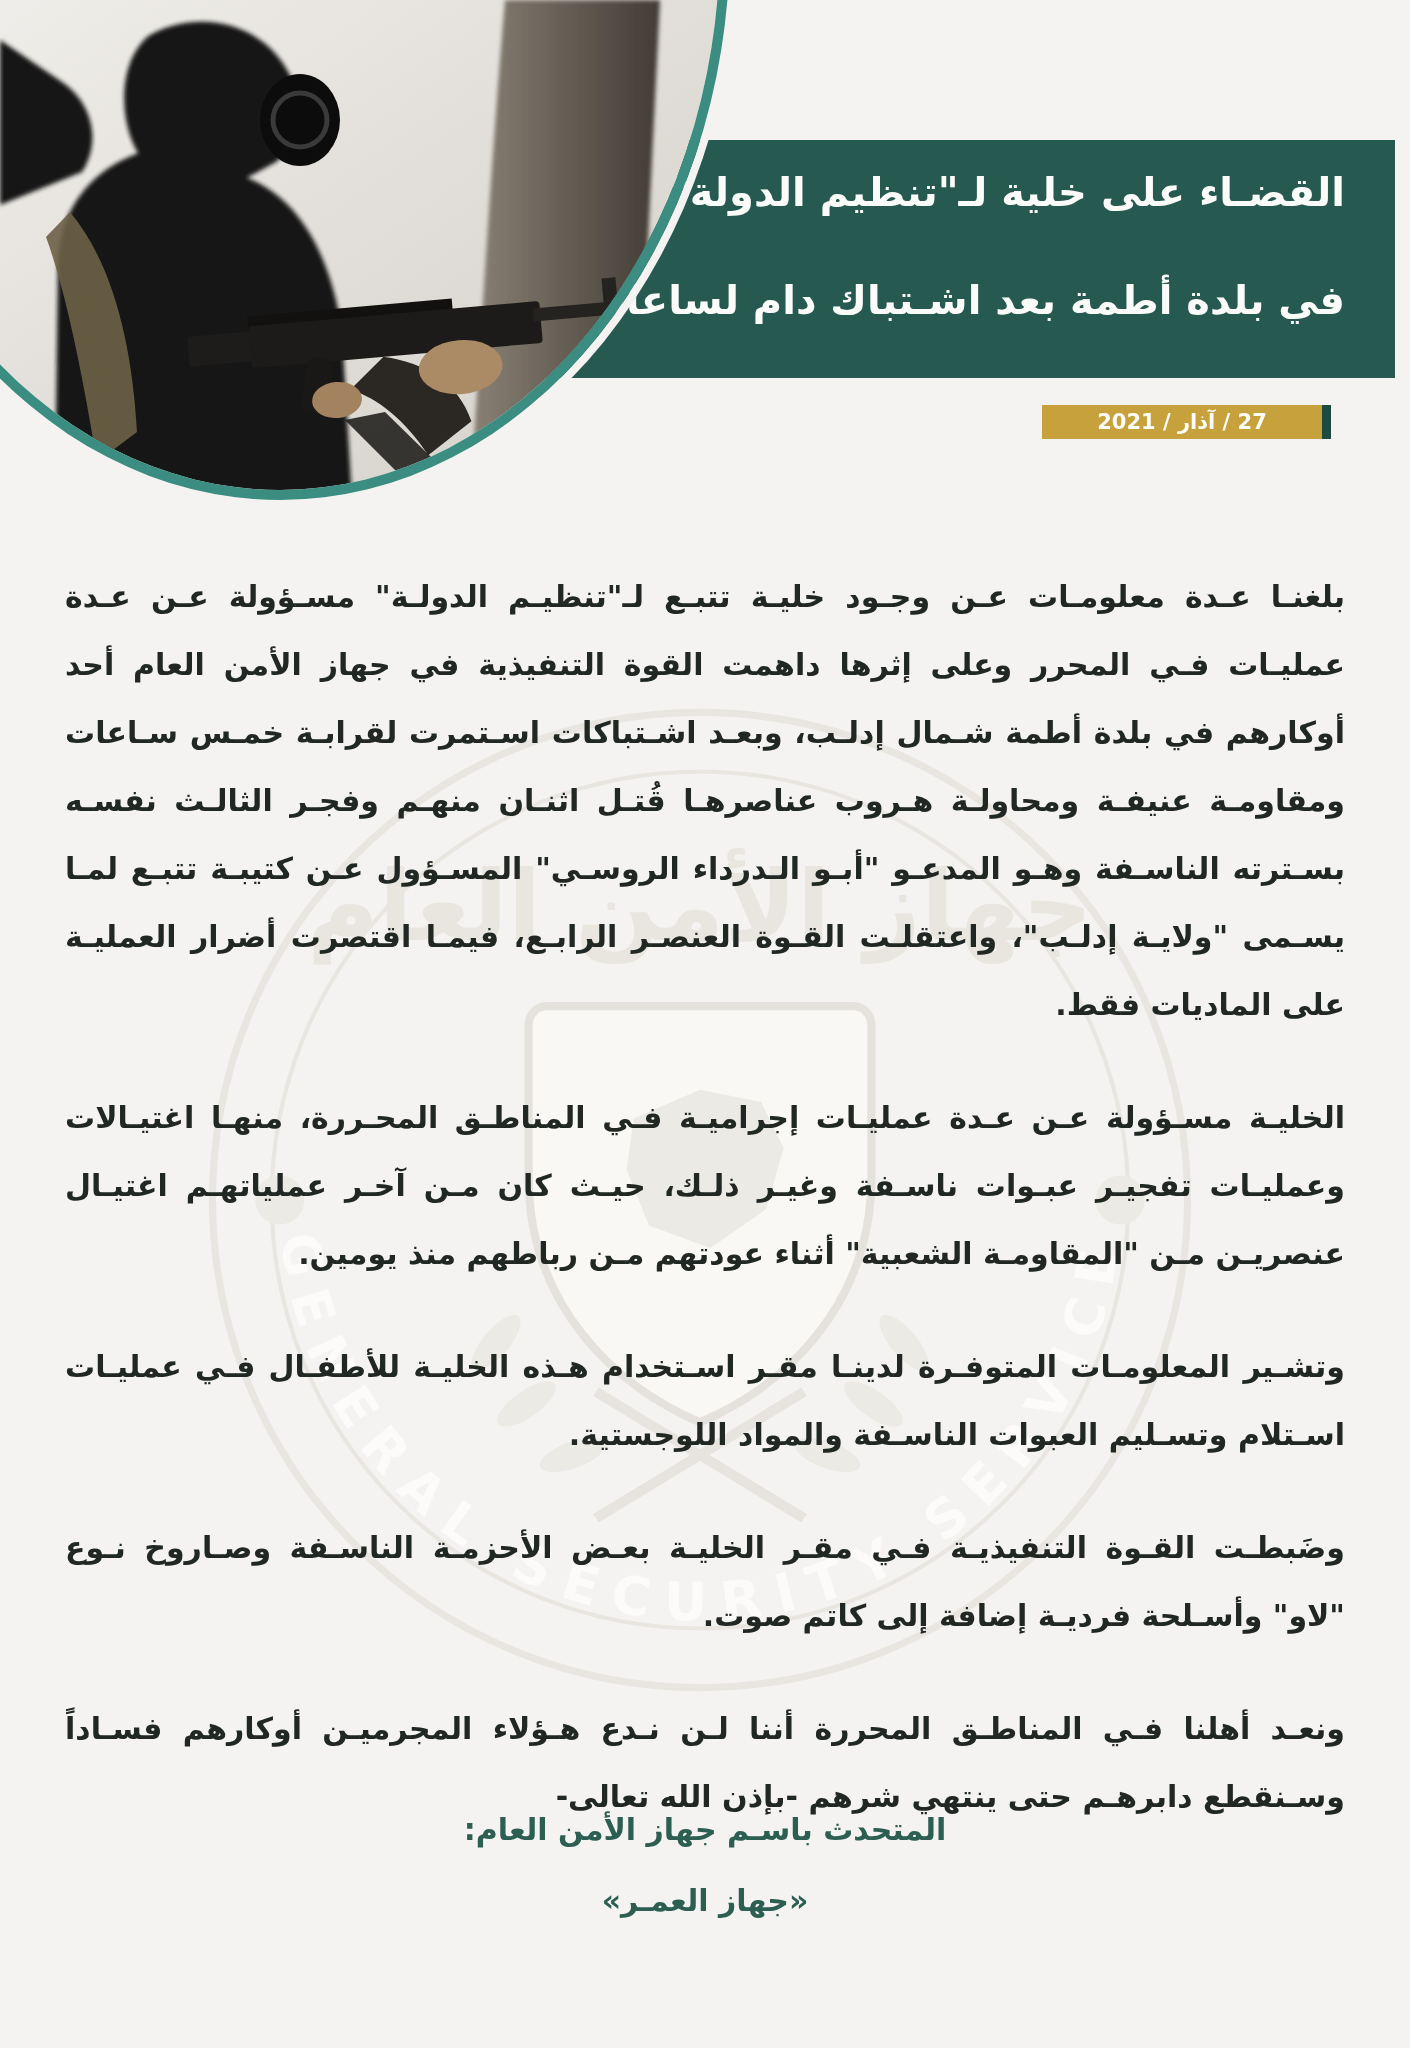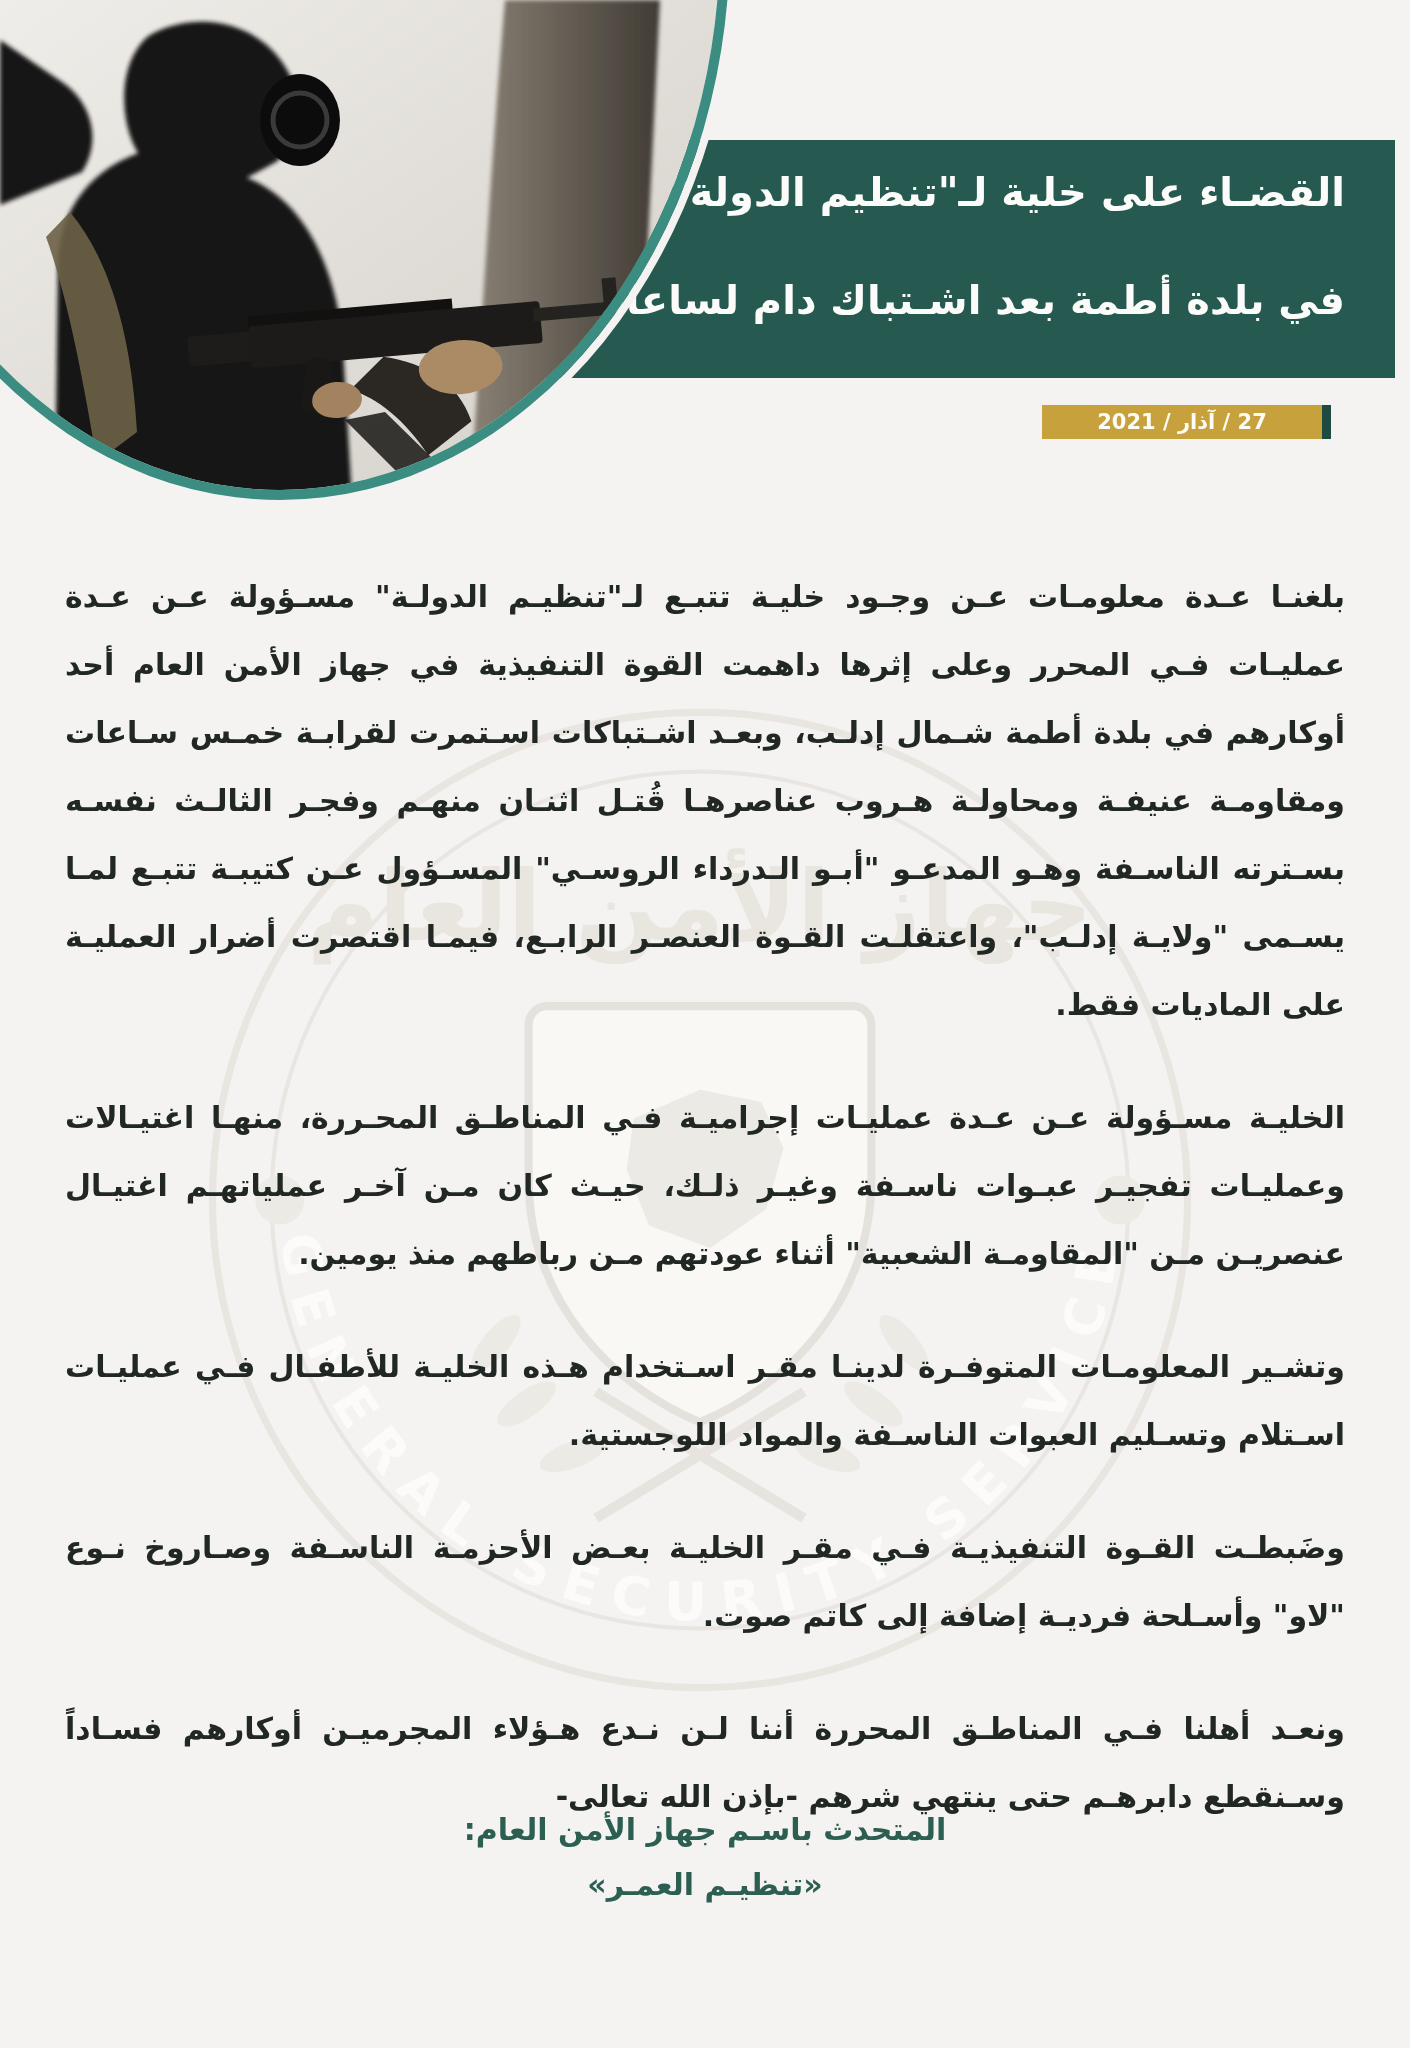--- a/index.html
+++ b/index.html
@@ -40,21 +40,21 @@
   }
   
   .content{position:absolute;left:65px;top:563px;width:1280px;z-index:2;}
   .content p{
     margin:0 0 45px 0;direction:rtl;text-align:justify;
     font-size:30px;font-weight:700;line-height:68px;color:#212824;
   }
   
   .sig{position:absolute;left:0;top:1812px;width:100%;text-align:center;z-index:2;
        direction:rtl;color:#2c5e52;font-weight:700;font-size:30px;}
-  .sig .s1{margin-bottom:20px;}
+  .sig .s1{margin-bottom:36px;}
   
   .wm-line{fill:none;stroke:#e9e6e1;}
   .wm-fillA{fill:#eceae5;}
   .wm-fillB{fill:#f9f8f5;}
   .wm-latin{font-family:"DejaVu Sans",sans-serif;font-size:52px;font-weight:700;
             letter-spacing:16px;fill:#fcfbf9;}
   .wm-ar{font-family:"DejaVu Sans",sans-serif;font-size:96px;font-weight:700;fill:#e9e6e0;}
 </style>
 </head>
 <body>
@@ -148,16 +148,16 @@
   <div class="content">
     <p>بلغنـا عـدة معلومـات عـن وجـود خليـة تتبـع لـ"تنظيـم الدولـة" مسـؤولة عـن عـدة عمليـات فـي المحرر وعلى إثرها داهمت القوة التنفيذية في جهاز الأمن العام أحد أوكارهم في بلدة أطمة شـمال إدلـب، وبعـد اشـتباكات اسـتمرت لقرابـة خمـس سـاعات ومقاومـة عنيفـة ومحاولـة هـروب عناصرهـا قُتـل اثنـان منهـم وفجـر الثالـث نفسـه بسـترته الناسـفة وهـو المدعـو "أبـو الـدرداء الروسـي" المسـؤول عـن كتيبـة تتبـع لمـا يسـمى "ولايـة إدلـب"، واعتقلـت القـوة العنصـر الرابـع، فيمـا اقتصرت أضرار العمليـة على الماديات فقط.</p>
     <p>الخليـة مسـؤولة عـن عـدة عمليـات إجراميـة فـي المناطـق المحـررة، منهـا اغتيـالات وعمليـات تفجيـر عبـوات ناسـفة وغيـر ذلـك، حيـث كان مـن آخـر عملياتهـم اغتيـال عنصريـن مـن "المقاومـة الشعبية" أثناء عودتهم مـن رباطهم منذ يومين.</p>
     <p>وتشـير المعلومـات المتوفـرة لدينـا مقـر اسـتخدام هـذه الخليـة للأطفـال فـي عمليـات اسـتلام وتسـليم العبوات الناسـفة والمواد اللوجستية.</p>
     <p>وضَبطـت القـوة التنفيذيـة فـي مقـر الخليـة بعـض الأحزمـة الناسـفة وصـاروخ نـوع "لاو" وأسـلحة فرديـة إضافة إلى كاتم صوت.</p>
     <p>ونعـد أهلنا فـي المناطـق المحررة أننا لـن نـدع هـؤلاء المجرميـن أوكارهم فسـاداً وسـنقطع دابرهـم حتى ينتهي شرهم -بإذن الله تعالى-</p>
   </div>
 
   <div class="sig">
     <div class="s1">المتحدث باسـم جهاز الأمن العام:</div>
-    <div class="s2">«تنظيـم العمـر»</div>
+    <div class="s2">«جهاز العمـر»</div>
   </div>
 
 </div>
 
 </body></html>

